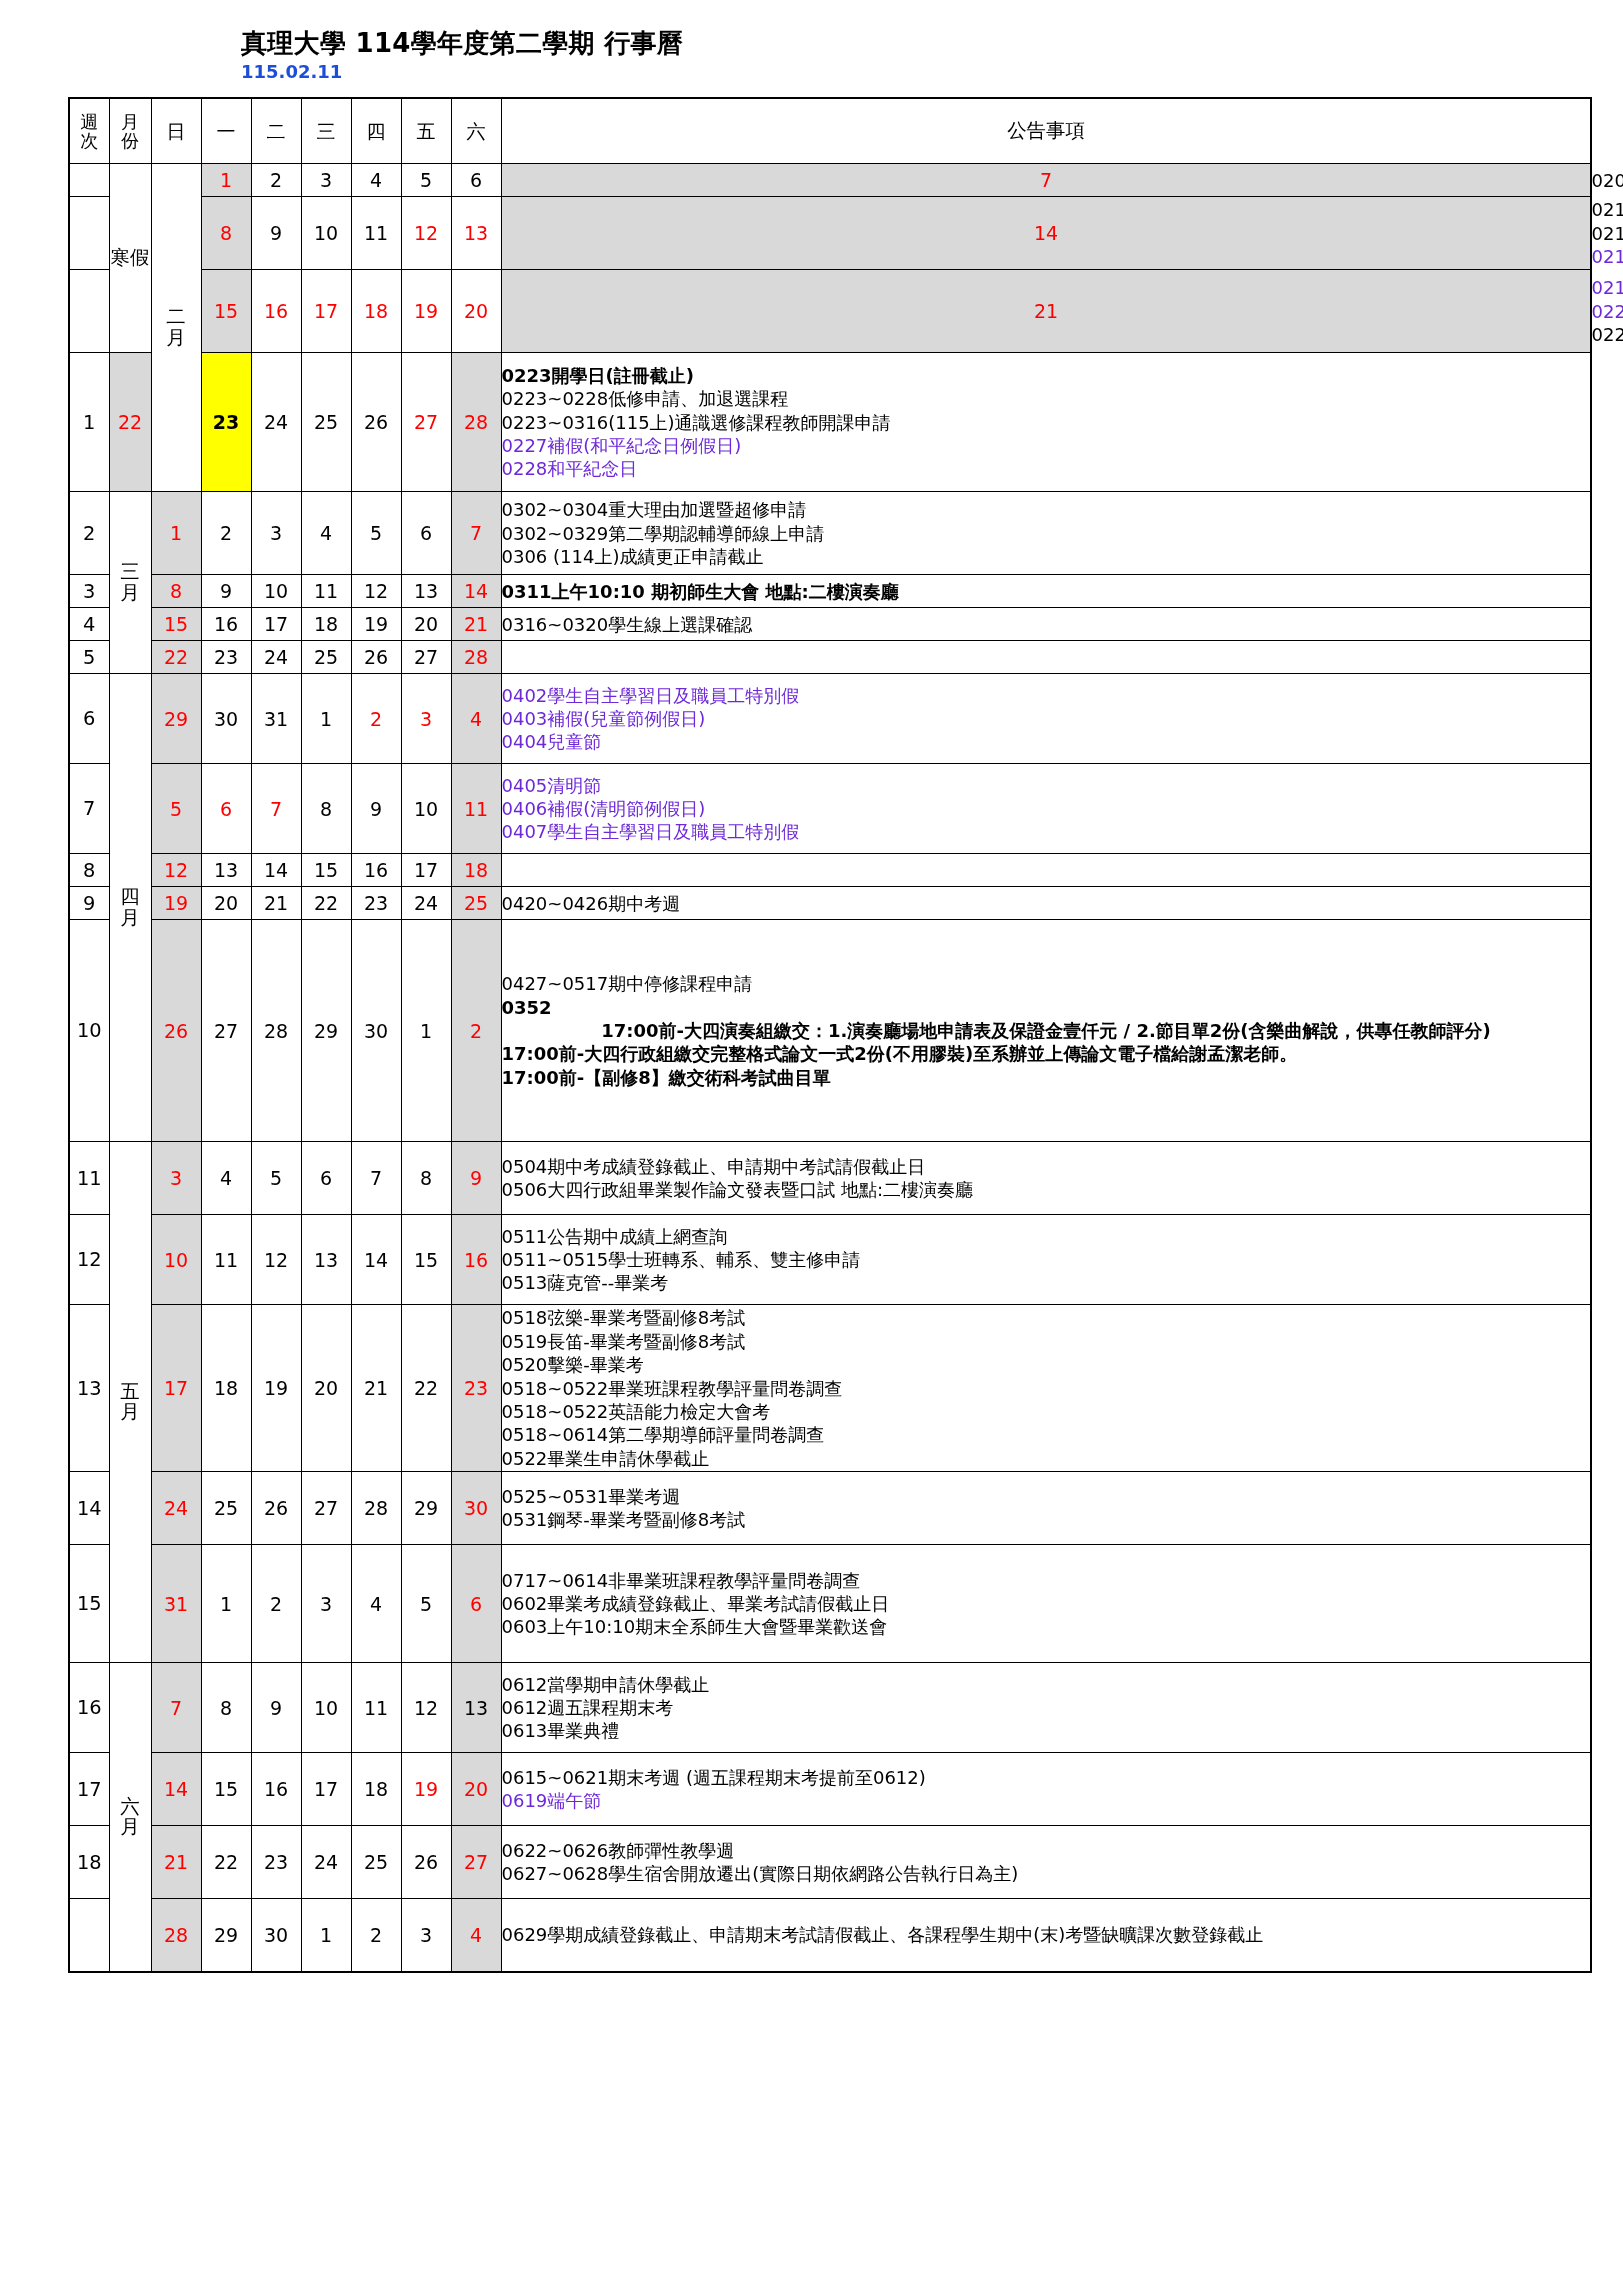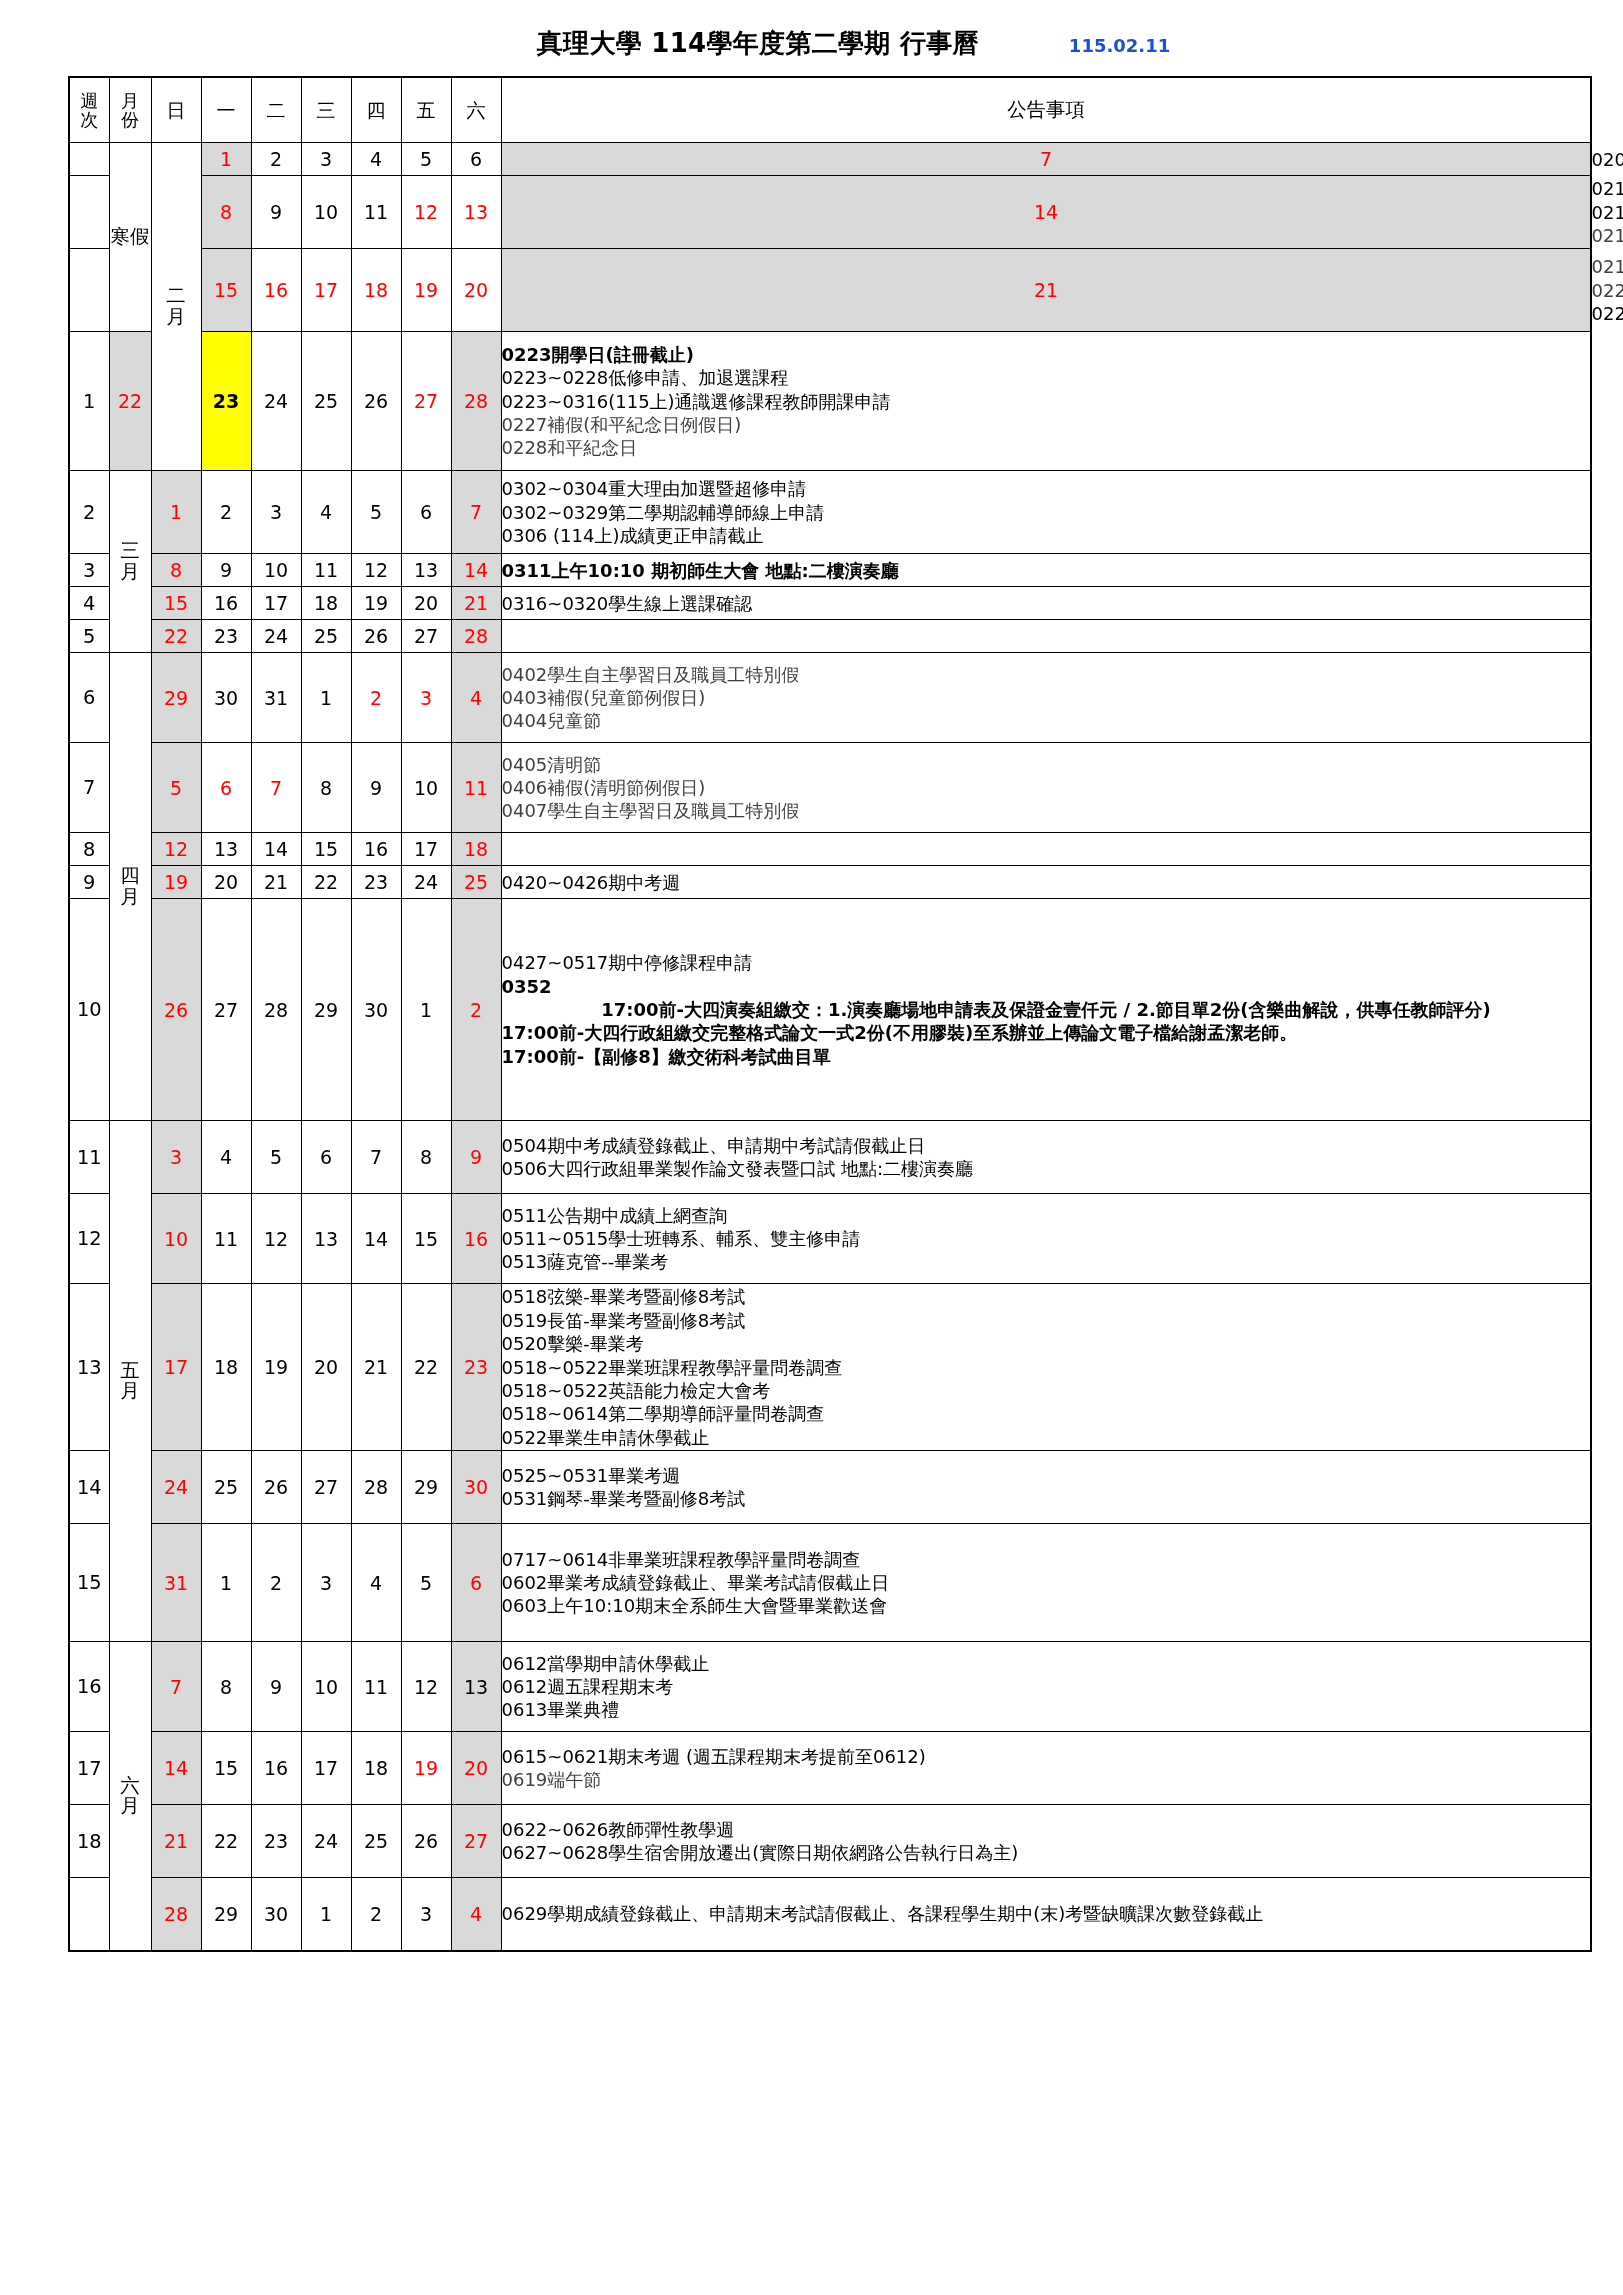--- a/index.html
+++ b/index.html
@@ -20,20 +20,21 @@
     box-sizing: border-box;
     padding: 26px 68px 0 68px;
     position: relative;
   }
   .title-bar {
     display: flex;
     align-items: baseline;
     justify-content: center;
     margin-bottom: 15.3px;
     padding-left: 83px;
+    flex-direction: column;
   }
   .doc-title {
     font-size: 26px;
     font-weight: bold;
     letter-spacing: 0.3px;
     color: #000;
     white-space: nowrap;
   }
   .doc-date {
     font-size: 18px;
@@ -99,21 +100,21 @@
   td.day.sun, td.day.sat { background: #d9d9d9; }
   td.day.red { color: #ff0000; }
   td.day.hl { background: #ffff00; font-weight: bold; }
   td.events {
     padding: 4.9px 7px 4.9px 8.3px;
     font-size: 18px;
     line-height: 1.30;
     text-align: left;
   }
   td.events .ev { white-space: nowrap; }
-  td.events .ev.red { color: #404040; }
+  td.events .ev.red { color: #6d28d9; }
   td.events .ev.bold { font-weight: bold; }
   td.events .ev.wrap { white-space: normal; text-align: center; }
 </style>
 </head>
 <body>
 
 <div class="page">
 
   <div class="title-bar">
     <div class="doc-title">真理大學 114學年度第二學期 行事曆</div>

